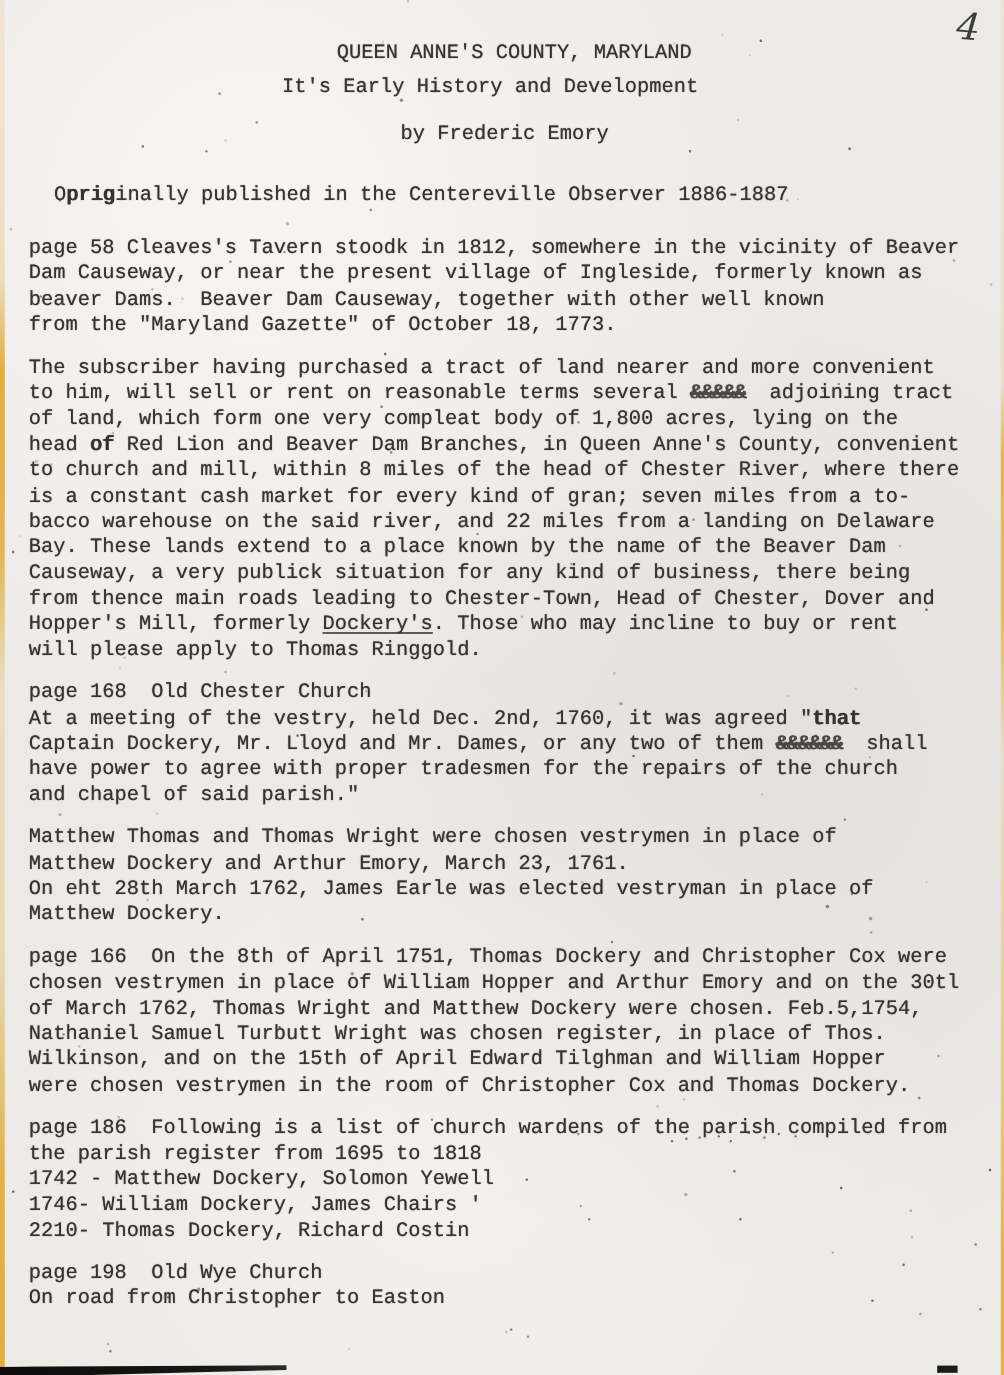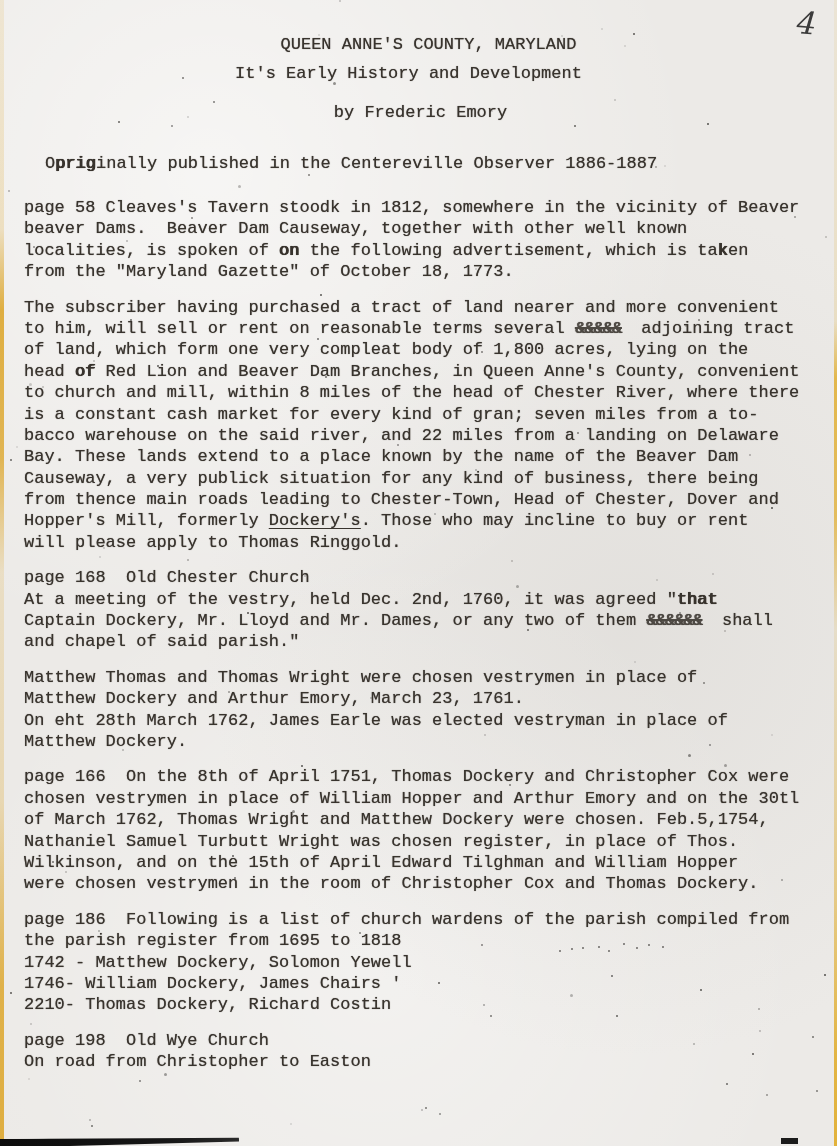--- a/index.html
+++ b/index.html
@@ -221,42 +221,43 @@
   <div class="page-number">4</div>
 
   <div class="content tw">
     <div class="doc-title center">QUEEN ANNE'S COUNTY, MARYLAND</div>
     <div class="doc-subtitle center">It's Early History and Development</div>
     <div class="doc-byline center">by Frederic Emory</div>
     <div class="pub-note" id="pub-note">O<span class="overtype">prig</span>inally published in the Centereville Observer 1886-1887</div>
     <div class="doc-body" id="doc-body">
         <div class="paragraph">
           <div class="line">page 58 Cleaves's Tavern stoodk in 1812, somewhere in the vicinity of Beaver</div>
+          <div class="line">Dam Causeway, or near the present village of Ingleside, formerly known as</div>
           <div class="line">beaver Dams.  Beaver Dam Causeway, together with other well known</div>
-          <div class="line">localities, is spoken of <span class="overtype">on</span> the following advertisement, which is ta<span class="overtype">k</span>en</div>
           <div class="line">from the "Maryland Gazette" of October 18, 1773.</div>
         </div>
         <div class="paragraph">
           <div class="line">The subscriber having purchased a tract of land nearer and more convenient</div>
           <div class="line">to him, will sell or rent on reasonable terms several <span class="strike">&amp;&amp;&amp;&amp;&amp;</span>  adjoining tract</div>
           <div class="line">of land, which form one very compleat body of 1,800 acres, lying on the</div>
           <div class="line">head <span class="overtype">of</span> Red Lion and Beaver Dam Branches, in Queen Anne's County, convenient</div>
           <div class="line">to church and mill, within 8 miles of the head of Chester River, where there</div>
           <div class="line">is a constant cash market for every kind of gran; seven miles from a to-</div>
           <div class="line">bacco warehouse on the said river, and 22 miles from a landing on Delaware</div>
           <div class="line">Bay. These lands extend to a place known by the name of the Beaver Dam</div>
           <div class="line">Causeway, a very publick situation for any kind of business, there being</div>
           <div class="line">from thence main roads leading to Chester-Town, Head of Chester, Dover and</div>
           <div class="line">Hopper's Mill, formerly <span class="underline">Dockery's</span>. Those who may incline to buy or rent</div>
           <div class="line">will please apply to Thomas Ringgold.</div>
         </div>
         <div class="paragraph">
           <div class="line">page 168  Old Chester Church</div>
           <div class="line">At a meeting of the vestry, held Dec. 2nd, 1760, it was agreed "<span class="overtype">that</span></div>
           <div class="line">Captain Dockery, Mr. Lloyd and Mr. Dames, or any two of them <span class="strike">&amp;&amp;&amp;&amp;&amp;&amp;</span>  shall</div>
+          <div class="line">have power to agree with proper tradesmen for the repairs of the church</div>
           <div class="line">and chapel of said parish."</div>
         </div>
         <div class="paragraph">
           <div class="line">Matthew Thomas and Thomas Wright were chosen vestrymen in place of</div>
           <div class="line">Matthew Dockery and Arthur Emory, March 23, 1761.</div>
           <div class="line">On eht 28th March 1762, James Earle was elected vestryman in place of</div>
           <div class="line">Matthew Dockery.</div>
         </div>
         <div class="paragraph">
           <div class="line">page 166  On the 8th of April 1751, Thomas Dockery and Christopher Cox were</div>

